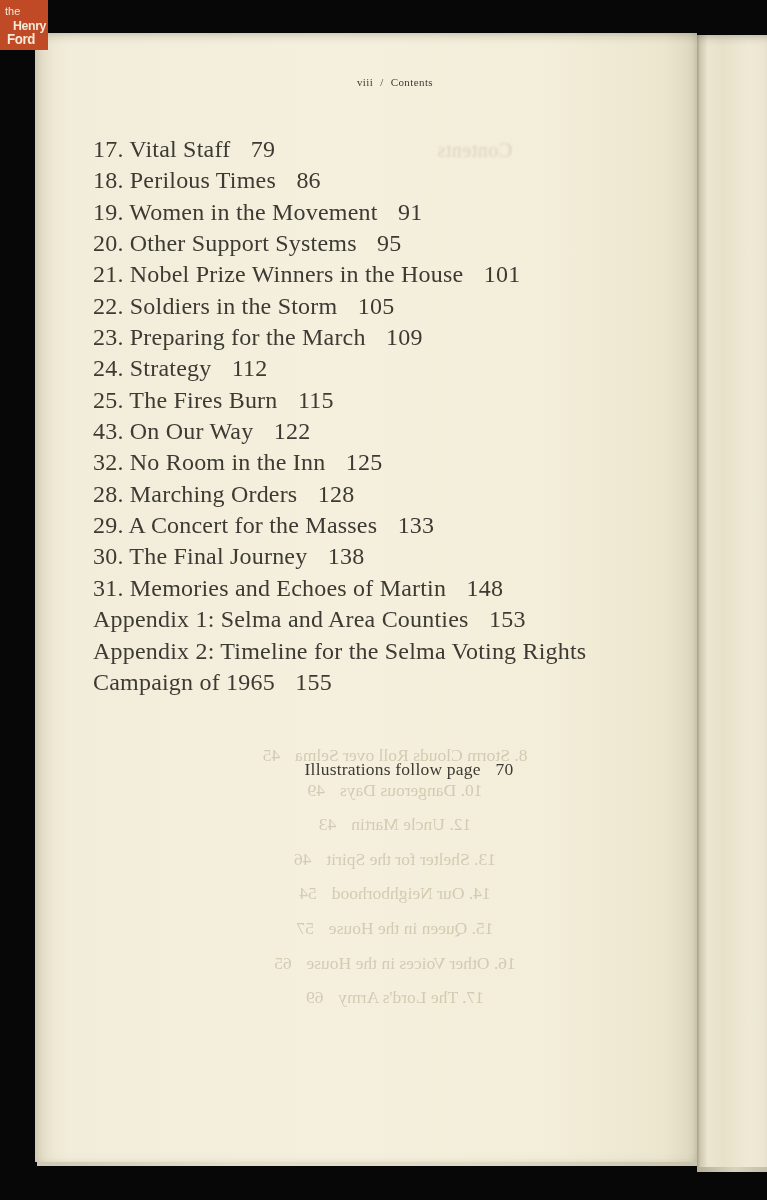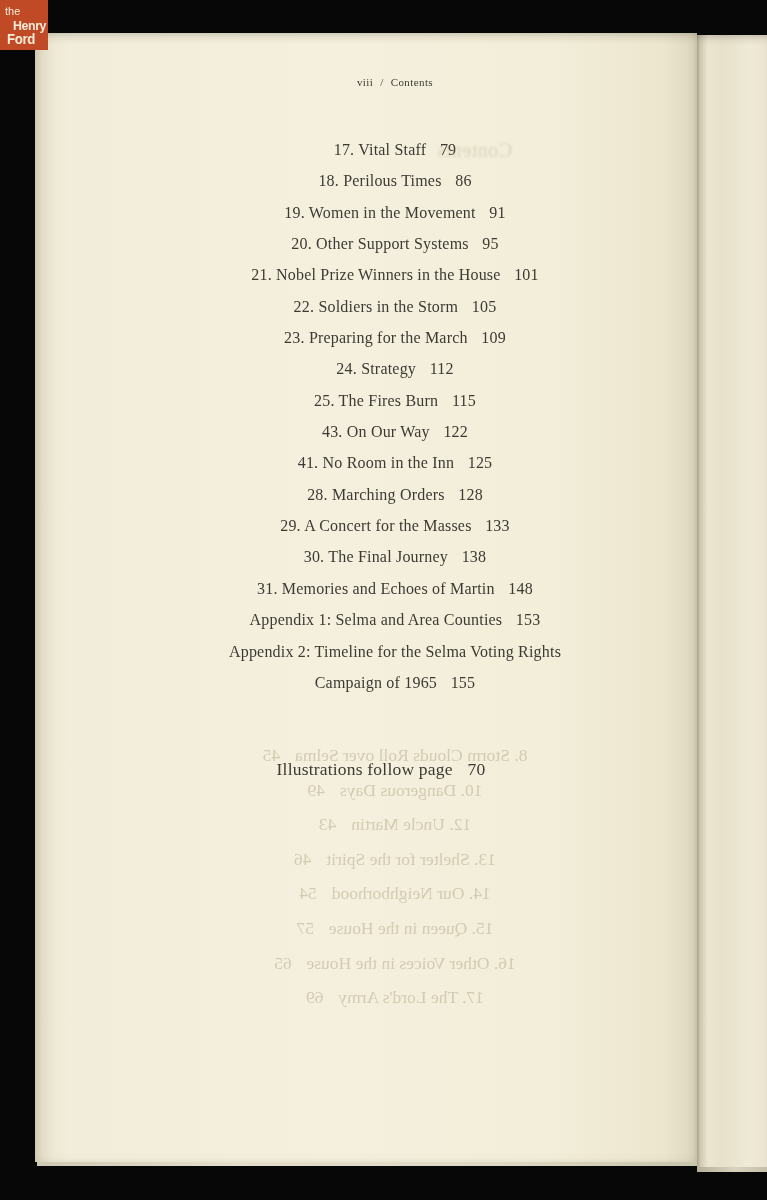--- a/index.html
+++ b/index.html
@@ -38,27 +38,27 @@
   .logo .w1{position:absolute;left:5px;top:5px;font-size:11px;font-weight:400;letter-spacing:0;text-align:right;}
   .logo .w2{position:absolute;left:13px;top:17px;font-size:13px;font-weight:700;letter-spacing:-.4px;transform:scale(.95,1.05);transform-origin:left top;}
   .logo .w3{position:absolute;left:7px;top:30px;font-size:14px;font-weight:700;letter-spacing:-.4px;transform:scale(.95,1.05);transform-origin:left top;}
   .folio-line{
     position:absolute;left:58px;width:604px;top:43px;
     text-align:center;font-size:11px;letter-spacing:.4px;
   }
   .folio-line .sep{margin:0 7px;}
   .toc{
     position:absolute;left:58px;width:604px;top:101px;
-    text-align:center;font-size:16px;line-height:31.35px;letter-spacing:.2px;
+    font-size:24px;line-height:31.35px;letter-spacing:.2px;
   }
   .toc-line{white-space:nowrap;}
   .pg{margin-left:.85em;}
   .pg:empty{display:none;margin:0;}
   .illustrations{
-    position:absolute;left:44px;width:604px;top:726px;
+    position:absolute;left:72px;width:604px;top:726px;
     text-align:center;font-size:17.5px;letter-spacing:.2px;
   }
   
   .ghost{
     position:absolute;left:58px;width:604px;top:705px;z-index:1;
     text-align:center;font-size:17.5px;line-height:34.6px;
     transform:scaleX(-1);
     filter:blur(.6px);
     pointer-events:none;
   }
@@ -99,21 +99,21 @@
     <div class="toc-line"><span>17. Vital Staff</span><span class="pg">79</span></div>
     <div class="toc-line"><span>18. Perilous Times</span><span class="pg">86</span></div>
     <div class="toc-line"><span>19. Women in the Movement</span><span class="pg">91</span></div>
     <div class="toc-line"><span>20. Other Support Systems</span><span class="pg">95</span></div>
     <div class="toc-line"><span>21. Nobel Prize Winners in the House</span><span class="pg">101</span></div>
     <div class="toc-line"><span>22. Soldiers in the Storm</span><span class="pg">105</span></div>
     <div class="toc-line"><span>23. Preparing for the March</span><span class="pg">109</span></div>
     <div class="toc-line"><span>24. Strategy</span><span class="pg">112</span></div>
     <div class="toc-line"><span>25. The Fires Burn</span><span class="pg">115</span></div>
     <div class="toc-line"><span>43. On Our Way</span><span class="pg">122</span></div>
-    <div class="toc-line"><span>41. No Room in the Inn</span><span class="pg">125</span></div>
+    <div class="toc-line"><span>32. No Room in the Inn</span><span class="pg">125</span></div>
     <div class="toc-line"><span>28. Marching Orders</span><span class="pg">128</span></div>
     <div class="toc-line"><span>29. A Concert for the Masses</span><span class="pg">133</span></div>
     <div class="toc-line"><span>30. The Final Journey</span><span class="pg">138</span></div>
     <div class="toc-line"><span>31. Memories and Echoes of Martin</span><span class="pg">148</span></div>
     <div class="toc-line"><span>Appendix 1: Selma and Area Counties</span><span class="pg">153</span></div>
     <div class="toc-line"><span>Appendix 2: Timeline for the Selma Voting Rights</span></div>
     <div class="toc-line"><span>Campaign of 1965</span><span class="pg">155</span></div>
   </div>
 
   <div class="illustrations">

